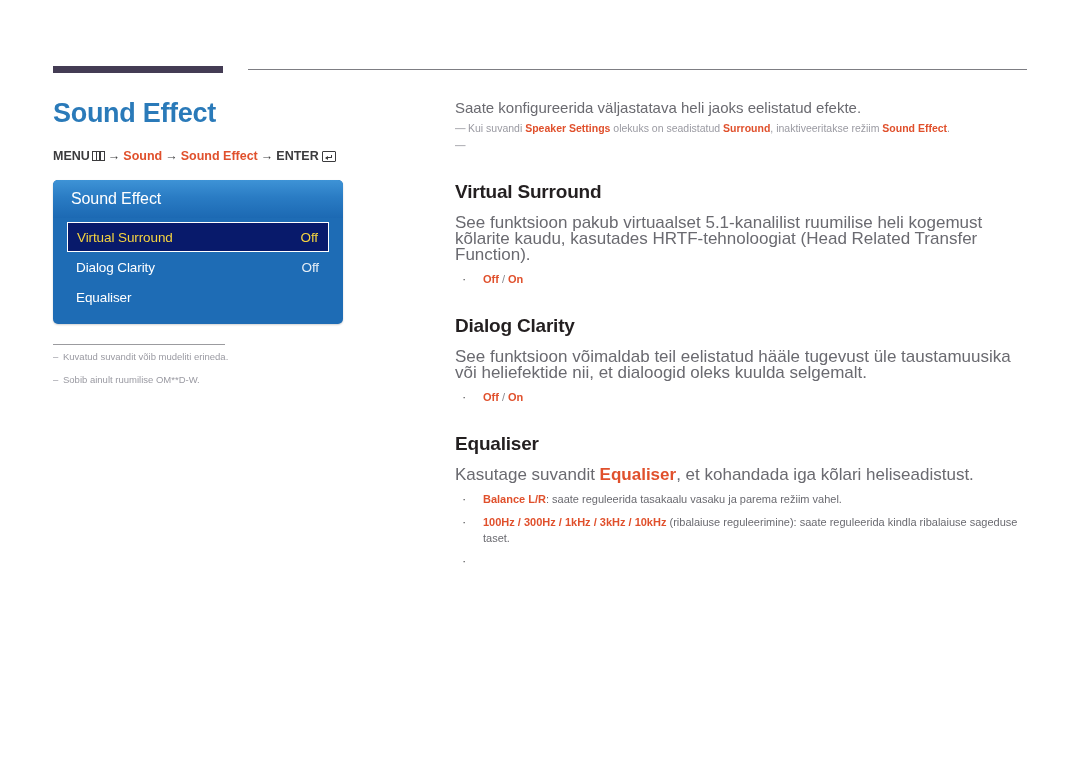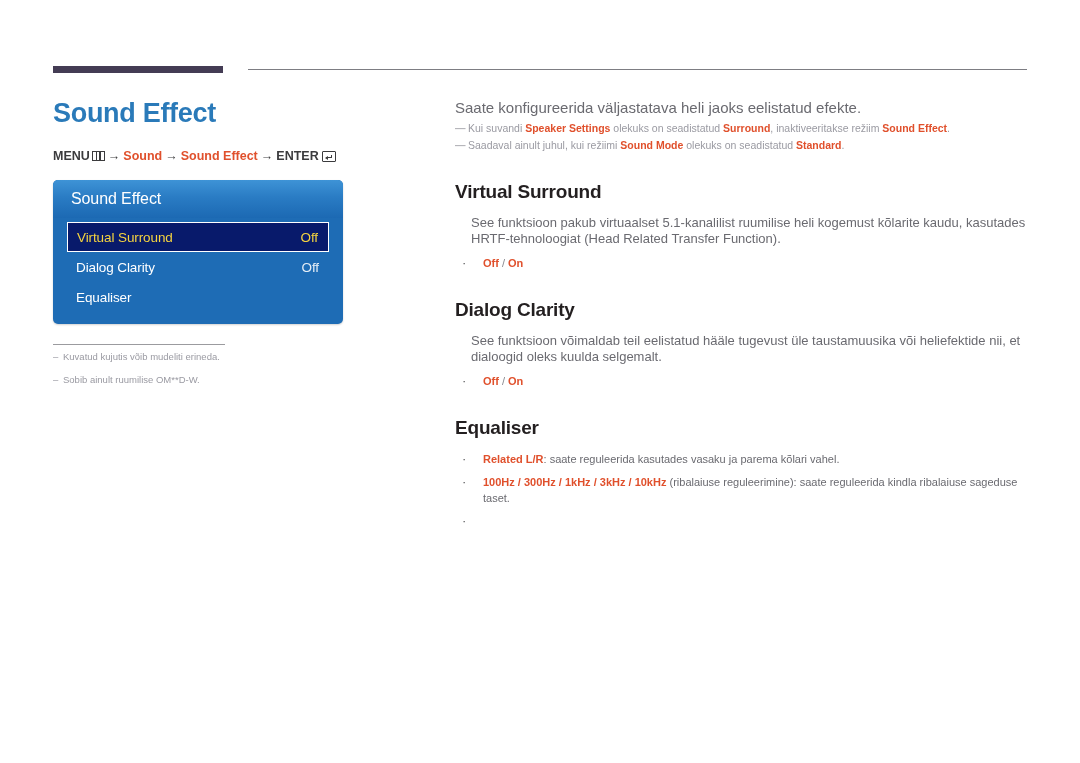--- a/index.html
+++ b/index.html
@@ -221,24 +221,24 @@
 
   h2.sec {
     font-size: 19px;
     font-weight: bold;
     color: #231f20;
     margin: 27px 0 11px 0;
     letter-spacing: -0.2px;
     line-height: 24px;
   }
   p.body {
-    font-size: 13px;
+    font-size: 17px;
     color: #6a6a70;
     line-height: 16px;
-    margin: 0 0 8px 16px;
+    margin: 0 0 8px 0;
   }
   .bullet {
     display: flex;
     font-size: 11px;
     color: #6a6a70;
     line-height: 16px;
     margin-bottom: 7px;
     padding-left: 7px;
   }
   .bullet .bdot {
@@ -285,61 +285,61 @@
       <span class="osd-value"></span>
     </div>
 
   </div>
 </div>
 
 <div class="fn-rule"></div>
 <div class="footnotes">
   <div class="footnote">
     <span class="fdash">–</span>
-    <span>Kuvatud kujutis võib mudeliti erineda.</span>
+    <span>Kuvatud suvandit võib mudeliti erineda.</span>
   </div>
   <div class="footnote">
     <span class="fdash">–</span>
     <span>Sobib ainult ruumilise OM**D-W.</span>
   </div>
 </div>
 
 <div class="right-col">
 
   <p class="intro">Saate konfigureerida väljastatava heli jaoks eelistatud efekte.</p>
 
   <div class="note-line">
     <span class="ndash">—</span>
     <span><span>Kui suvandi </span><b>Speaker Settings</b><span> olekuks on seadistatud </span><b>Surround</b><span>, inaktiveeritakse režiim </span><b>Sound Effect</b><span>.</span></span>
   </div>
 
   <div class="note-line">
     <span class="ndash">—</span>
-    <span><span>Saadaval ainult juhul, kui režiimi </span><b>Sound Mode</b><span> olekuks on seadistatud </span><b>Standard</b><span>.</span></span>
   </div>
 
   <h2 class="sec">Virtual Surround</h2>
   <p class="body">See funktsioon pakub virtuaalset 5.1-kanalilist ruumilise heli kogemust kõlarite kaudu, kasutades HRTF-tehnoloogiat (Head Related Transfer Function).</p>
   <div class="bullet">
     <span class="bdot">·</span>
     <span><span class="accent">Off</span><span class="sep"> / </span><span class="accent">On</span></span>
   </div>
 
   <h2 class="sec">Dialog Clarity</h2>
   <p class="body">See funktsioon võimaldab teil eelistatud hääle tugevust üle taustamuusika või heliefektide nii, et dialoogid oleks kuulda selgemalt.</p>
   <div class="bullet">
     <span class="bdot">·</span>
     <span><span class="accent">Off</span><span class="sep"> / </span><span class="accent">On</span></span>
   </div>
 
   <h2 class="sec">Equaliser</h2>
-
-  <div class="bullet">
-    <span class="bdot">·</span>
-    <span><b>Related L/R</b><span>: saate reguleerida kasutades vasaku ja parema kõlari vahel.</span></span>
+  <p class="body"><span>Kasutage suvandit </span><b style="color:#e0502c">Equaliser</b><span>, et kohandada iga kõlari heliseadistust.</span></p>
+
+  <div class="bullet">
+    <span class="bdot">·</span>
+    <span><b>Balance L/R</b><span>: saate reguleerida tasakaalu vasaku ja parema režiim vahel.</span></span>
   </div>
 
   <div class="bullet">
     <span class="bdot">·</span>
     <span><b>100Hz / 300Hz / 1kHz / 3kHz / 10kHz</b><span> (ribalaiuse reguleerimine): saate reguleerida kindla ribalaiuse sageduse taset.</span></span>
   </div>
 
   <div class="bullet">
     <span class="bdot">·</span>
   </div>

